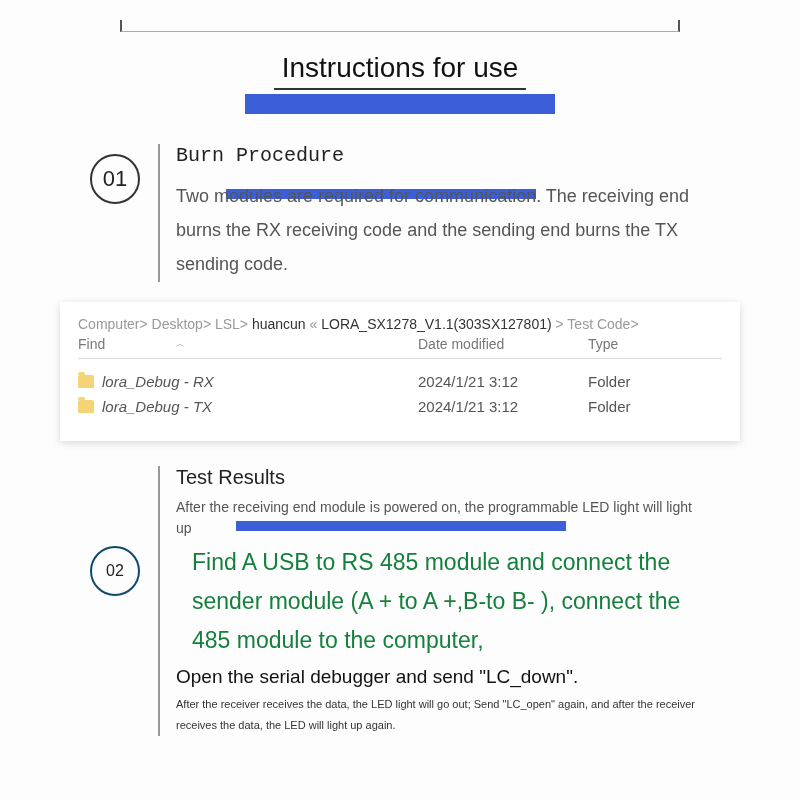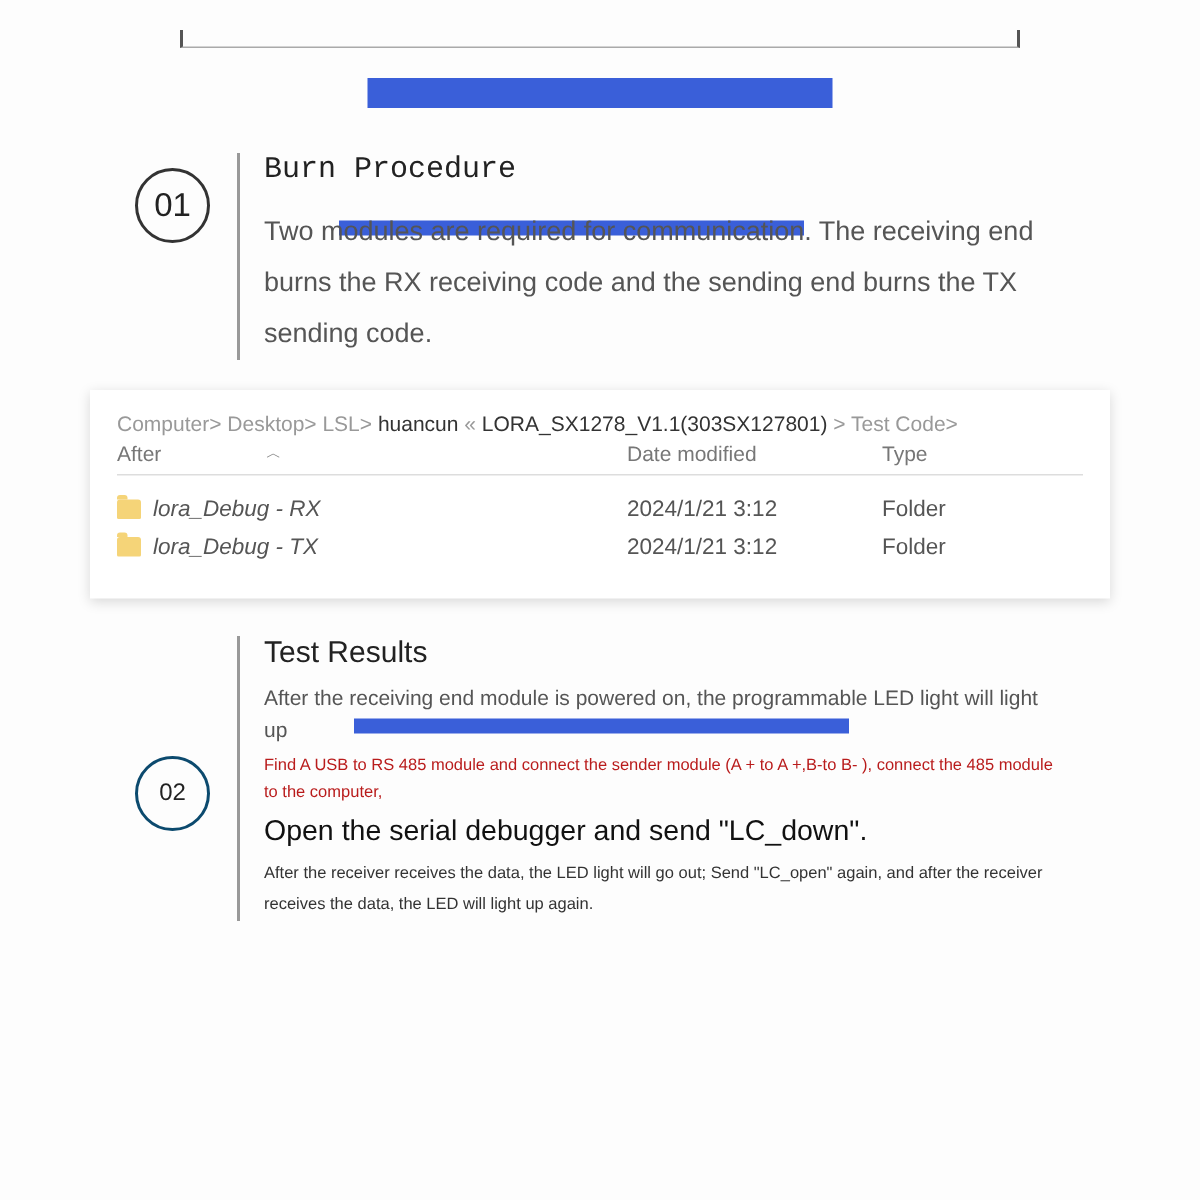--- a/index.html
+++ b/index.html
@@ -33,31 +33,32 @@
   .folder-icon { width: 16px; height: 13px; background: #f5d478; border-radius: 2px 2px 1px 1px; position: relative; display: inline-block; }
   .folder-icon::before { content:""; position:absolute; top:-3px; left:0; width:7px; height:3px; background:#f5d478; border-radius:2px 2px 0 0; }
   .sort-caret { font-size: 10px; color:#888; }
   
   .section2 { display:flex; align-items:flex-start; padding: 0 50px; }
   .step2-body { flex:1; border-left: 2px solid #999; padding-left:16px; margin-left: 0; }
   .step2-num { width:50px; height:50px; border:2px solid #0c4a6e; border-radius:50%; display:flex; align-items:center; justify-content:center; font-size:16px; flex-shrink:0; margin-right:18px; margin-top:80px; }
   .tr-title { font-size: 20px; margin-bottom: 8px; }
   .tr-p1 { font-size: 14px; color:#555; line-height:1.5; position:relative; }
   .hl2 { display:inline-block; height:10px; width:330px; background:#3a5fd9; position:absolute; top:24px; left:60px; z-index:-1; }
-  .tr-bold { font-size: 11px; color:#b91c1c; line-height:1.7; margin-top:4px; }
+  .tr-bold { font-size: 23px; color:#15803d; line-height:1.7; margin-top:4px;margin-left:16px; }
   .tr-big { font-size: 19px; color:#111; margin: 6px 0; }
   .tr-after { font-size: 11px; color:#333; line-height:1.9; }
 </style>
 </head>
 <body>
 
 <div class="page">
   <div class="top-bar"></div>
 
   <div class="title-area">
+    <span class="title-text">Instructions for use</span>
     <div class="title-highlight"></div>
   </div>
 
   <div class="section">
     <div class="step-num">01</div>
     <div class="step-body">
       <div class="step-title">Burn Procedure</div>
       <div class="step-desc" style="position:relative; z-index:1;">
         <span>Two modules are required for communication. The receiving end burns the RX receiving code and the sending end burns the TX sending code.</span>
         <span class="hl1"></span>
@@ -68,21 +69,21 @@
   <div class="explorer">
     <div class="breadcrumb">
       <span>Computer&gt; Desktop&gt; LSL&gt; </span>
       <span class="active">huancun</span>
       <span class="chevron"> « </span>
       <span class="active">LORA_SX1278_V1.1(303SX127801)</span>
       <span>&gt; Test Code&gt;</span>
     </div>
     <div class="columns">
       <div class="col-name">
-          <span>After</span>
+          <span>Find</span>
           <span class="sort-caret">︿</span>
         </div>
       <div class="col-date">Date modified</div>
       <div class="col-type">Type</div>
     </div>
     <div class="row">
       <div class="col-name">
           <span class="folder-icon"></span>
           <span>lora_Debug - RX</span>
         </div>

